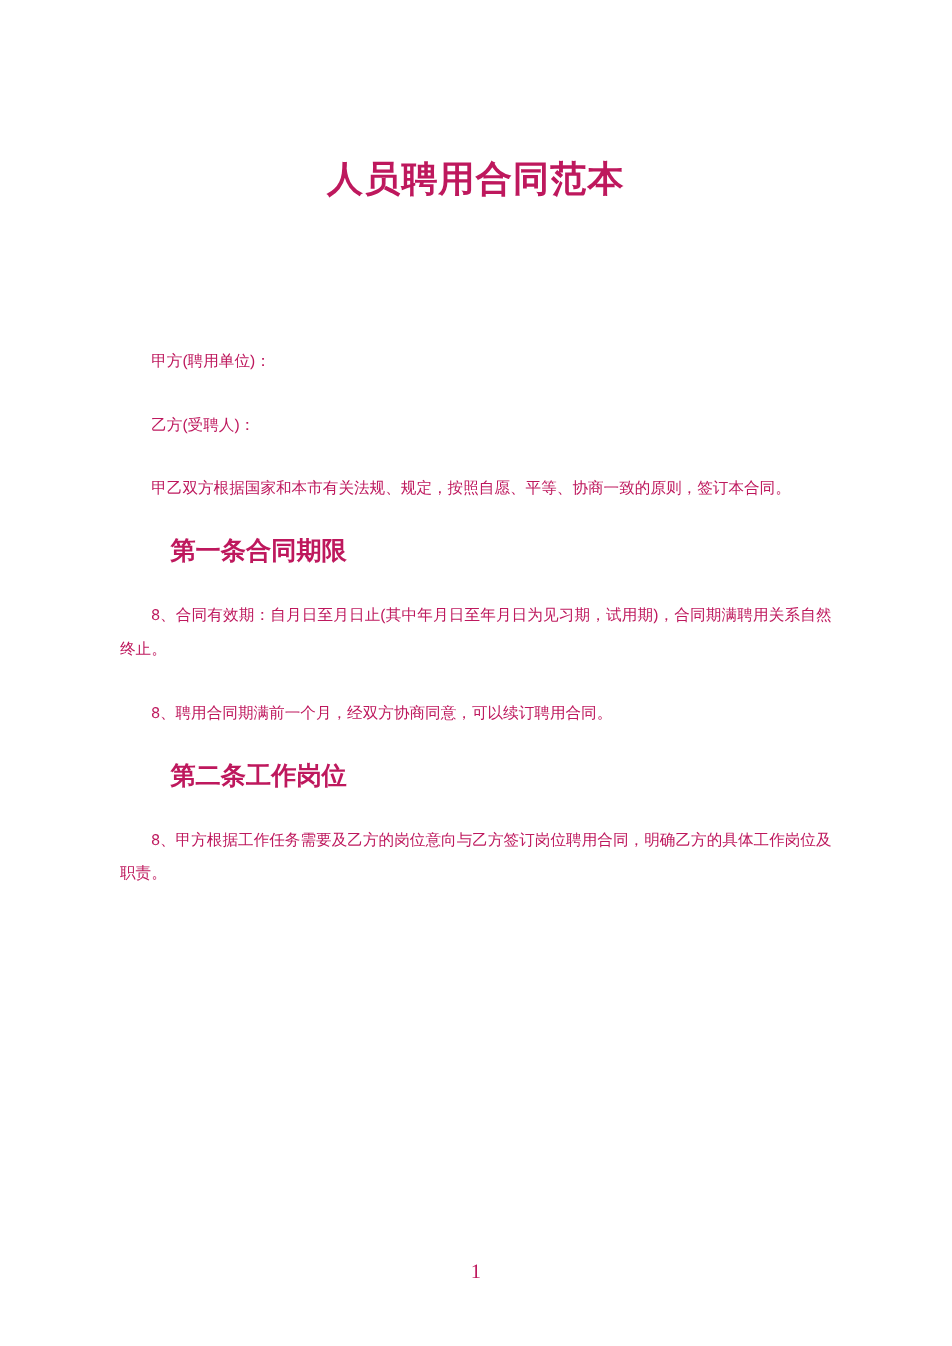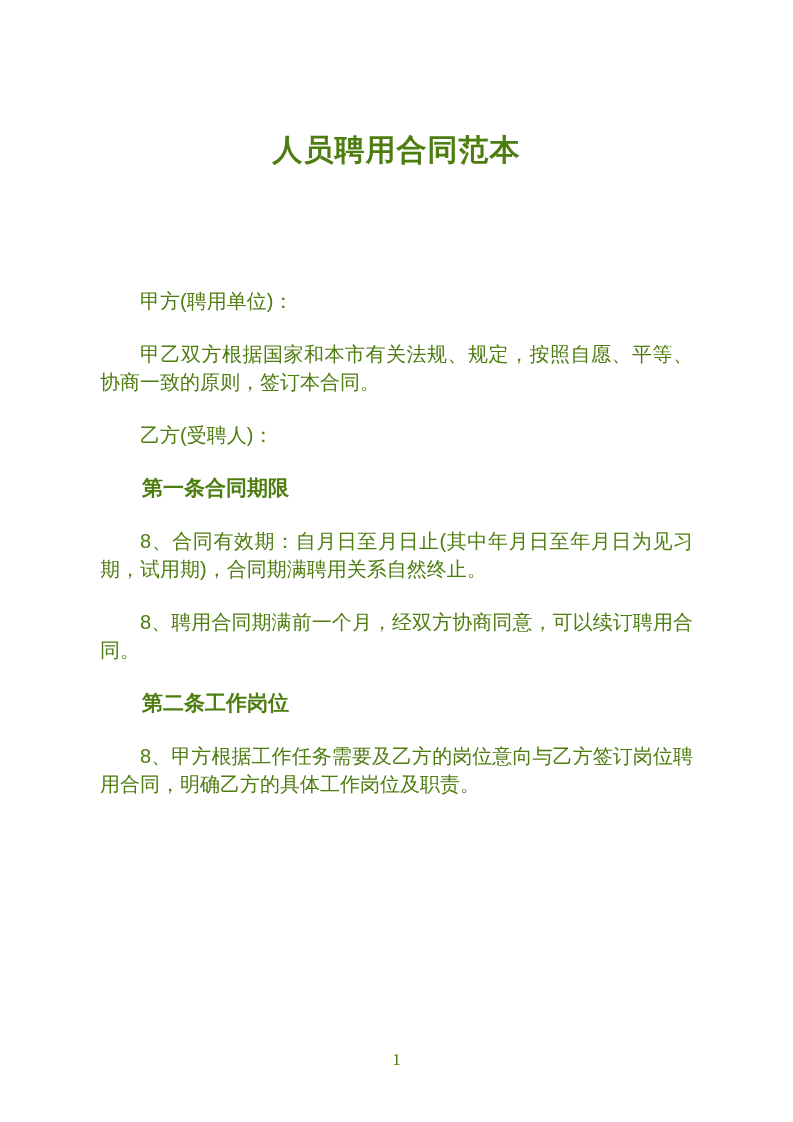--- a/index.html
+++ b/index.html
@@ -3,41 +3,41 @@
 <meta charset="utf-8">
 <style>
   * { margin: 0; padding: 0; box-sizing: border-box; }
   html, body { background: #ffffff; }
   .page {
     position: relative;
     width: 793px;
     height: 1122px;
     margin: 0 auto;
     background: #ffffff;
-    color: #4d7c0f;
+    color: #be185d;
     font-family: "Liberation Sans", sans-serif;
     overflow: hidden;
     border-radius: 27px;
   }
   .content {
     position: absolute;
     left: 100px;
     right: 100px;
     top: 0;
   }
   .doc-title {
     margin-top: 130px;
     font-size: 30px;
     line-height: 40px;
     font-weight: bold;
     text-align: center;
     letter-spacing: 1px;
   }
   .para {
-    font-size: 20px;
+    font-size: 13px;
     line-height: 28px;
     margin-bottom: 25px;
     text-indent: 2em;
     text-align: justify;
     text-align-last: left;
   }
   .first-para { margin-top: 117px; }
   .section-heading {
     font-size: 21px;
     line-height: 28px;
@@ -59,23 +59,23 @@
 </head>
 <body>
 
 <div class="page">
   <div class="content">
 
     <h1 class="doc-title">人员聘用合同范本</h1>
 
     <p class="para first-para">甲方(聘用单位)：</p>
 
+    <p class="para">乙方(受聘人)：</p>
+
     <p class="para">甲乙双方根据国家和本市有关法规、规定，按照自愿、平等、协商一致的原则，签订本合同。</p>
-
-    <p class="para">乙方(受聘人)：</p>
 
     <h2 class="section-heading">第一条合同期限</h2>
 
     <p class="para">8、合同有效期：自月日至月日止(其中年月日至年月日为见习期，试用期)，合同期满聘用关系自然终止。</p>
 
     <p class="para">8、聘用合同期满前一个月，经双方协商同意，可以续订聘用合同。</p>
 
 
 
     <h2 class="section-heading">第二条工作岗位</h2>

